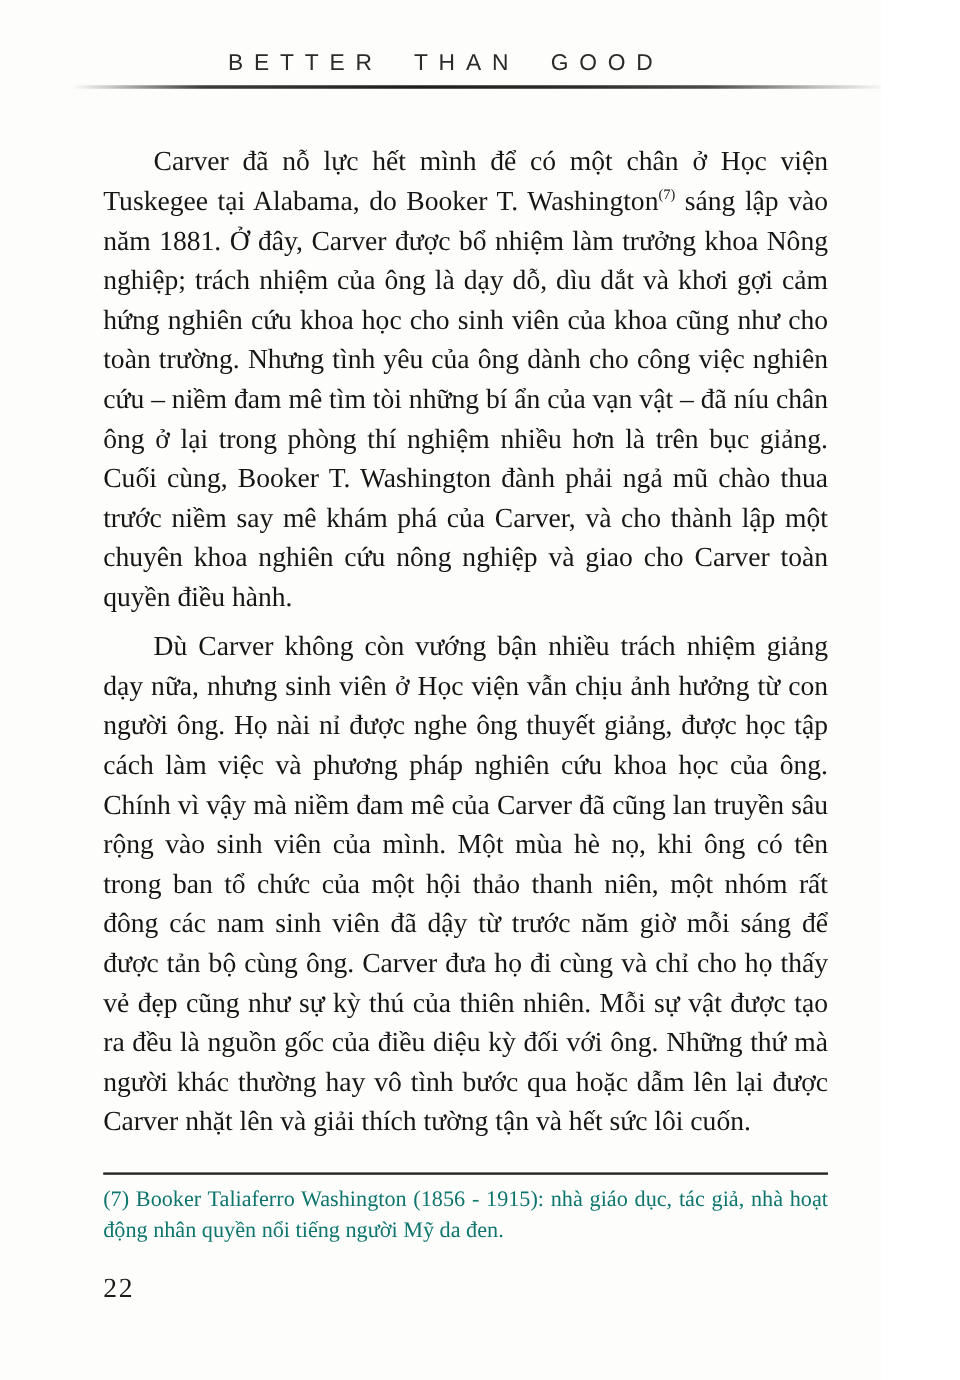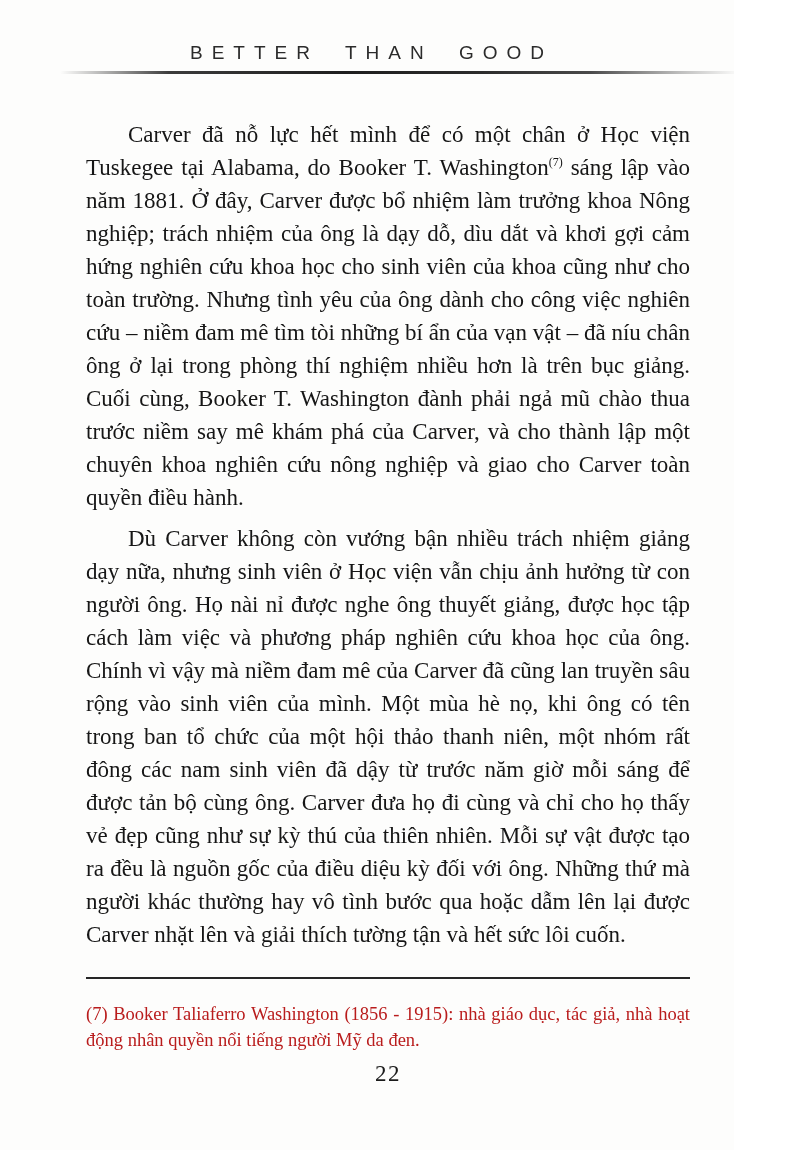--- a/index.html
+++ b/index.html
@@ -75,33 +75,33 @@
     letter-spacing: 0;
   }
   .after-note-gap { letter-spacing: 0; }
   
   .footnote {
     position: absolute;
     top: 977px;
     left: 86px;
     width: 604px;
     border-top: 2px solid #262626;
-    padding-top: 22px;
+    padding-top: 8px;
     font-size: 18.5px;
     line-height: 26px;
     text-align: justify;
-    color: #b91c1c;
+    color: #0f766e;
   }
   
   .page-number {
     position: absolute;
     top: 1061px;
     left: 86px;
     width: 604px;
-    text-align: center;
+    text-align: left;
     font-size: 23px;
     letter-spacing: 1.5px;
     color: #1b1b1b;
   }
 </style>
 </head>
 <body>
 
 <div class="page">
 

